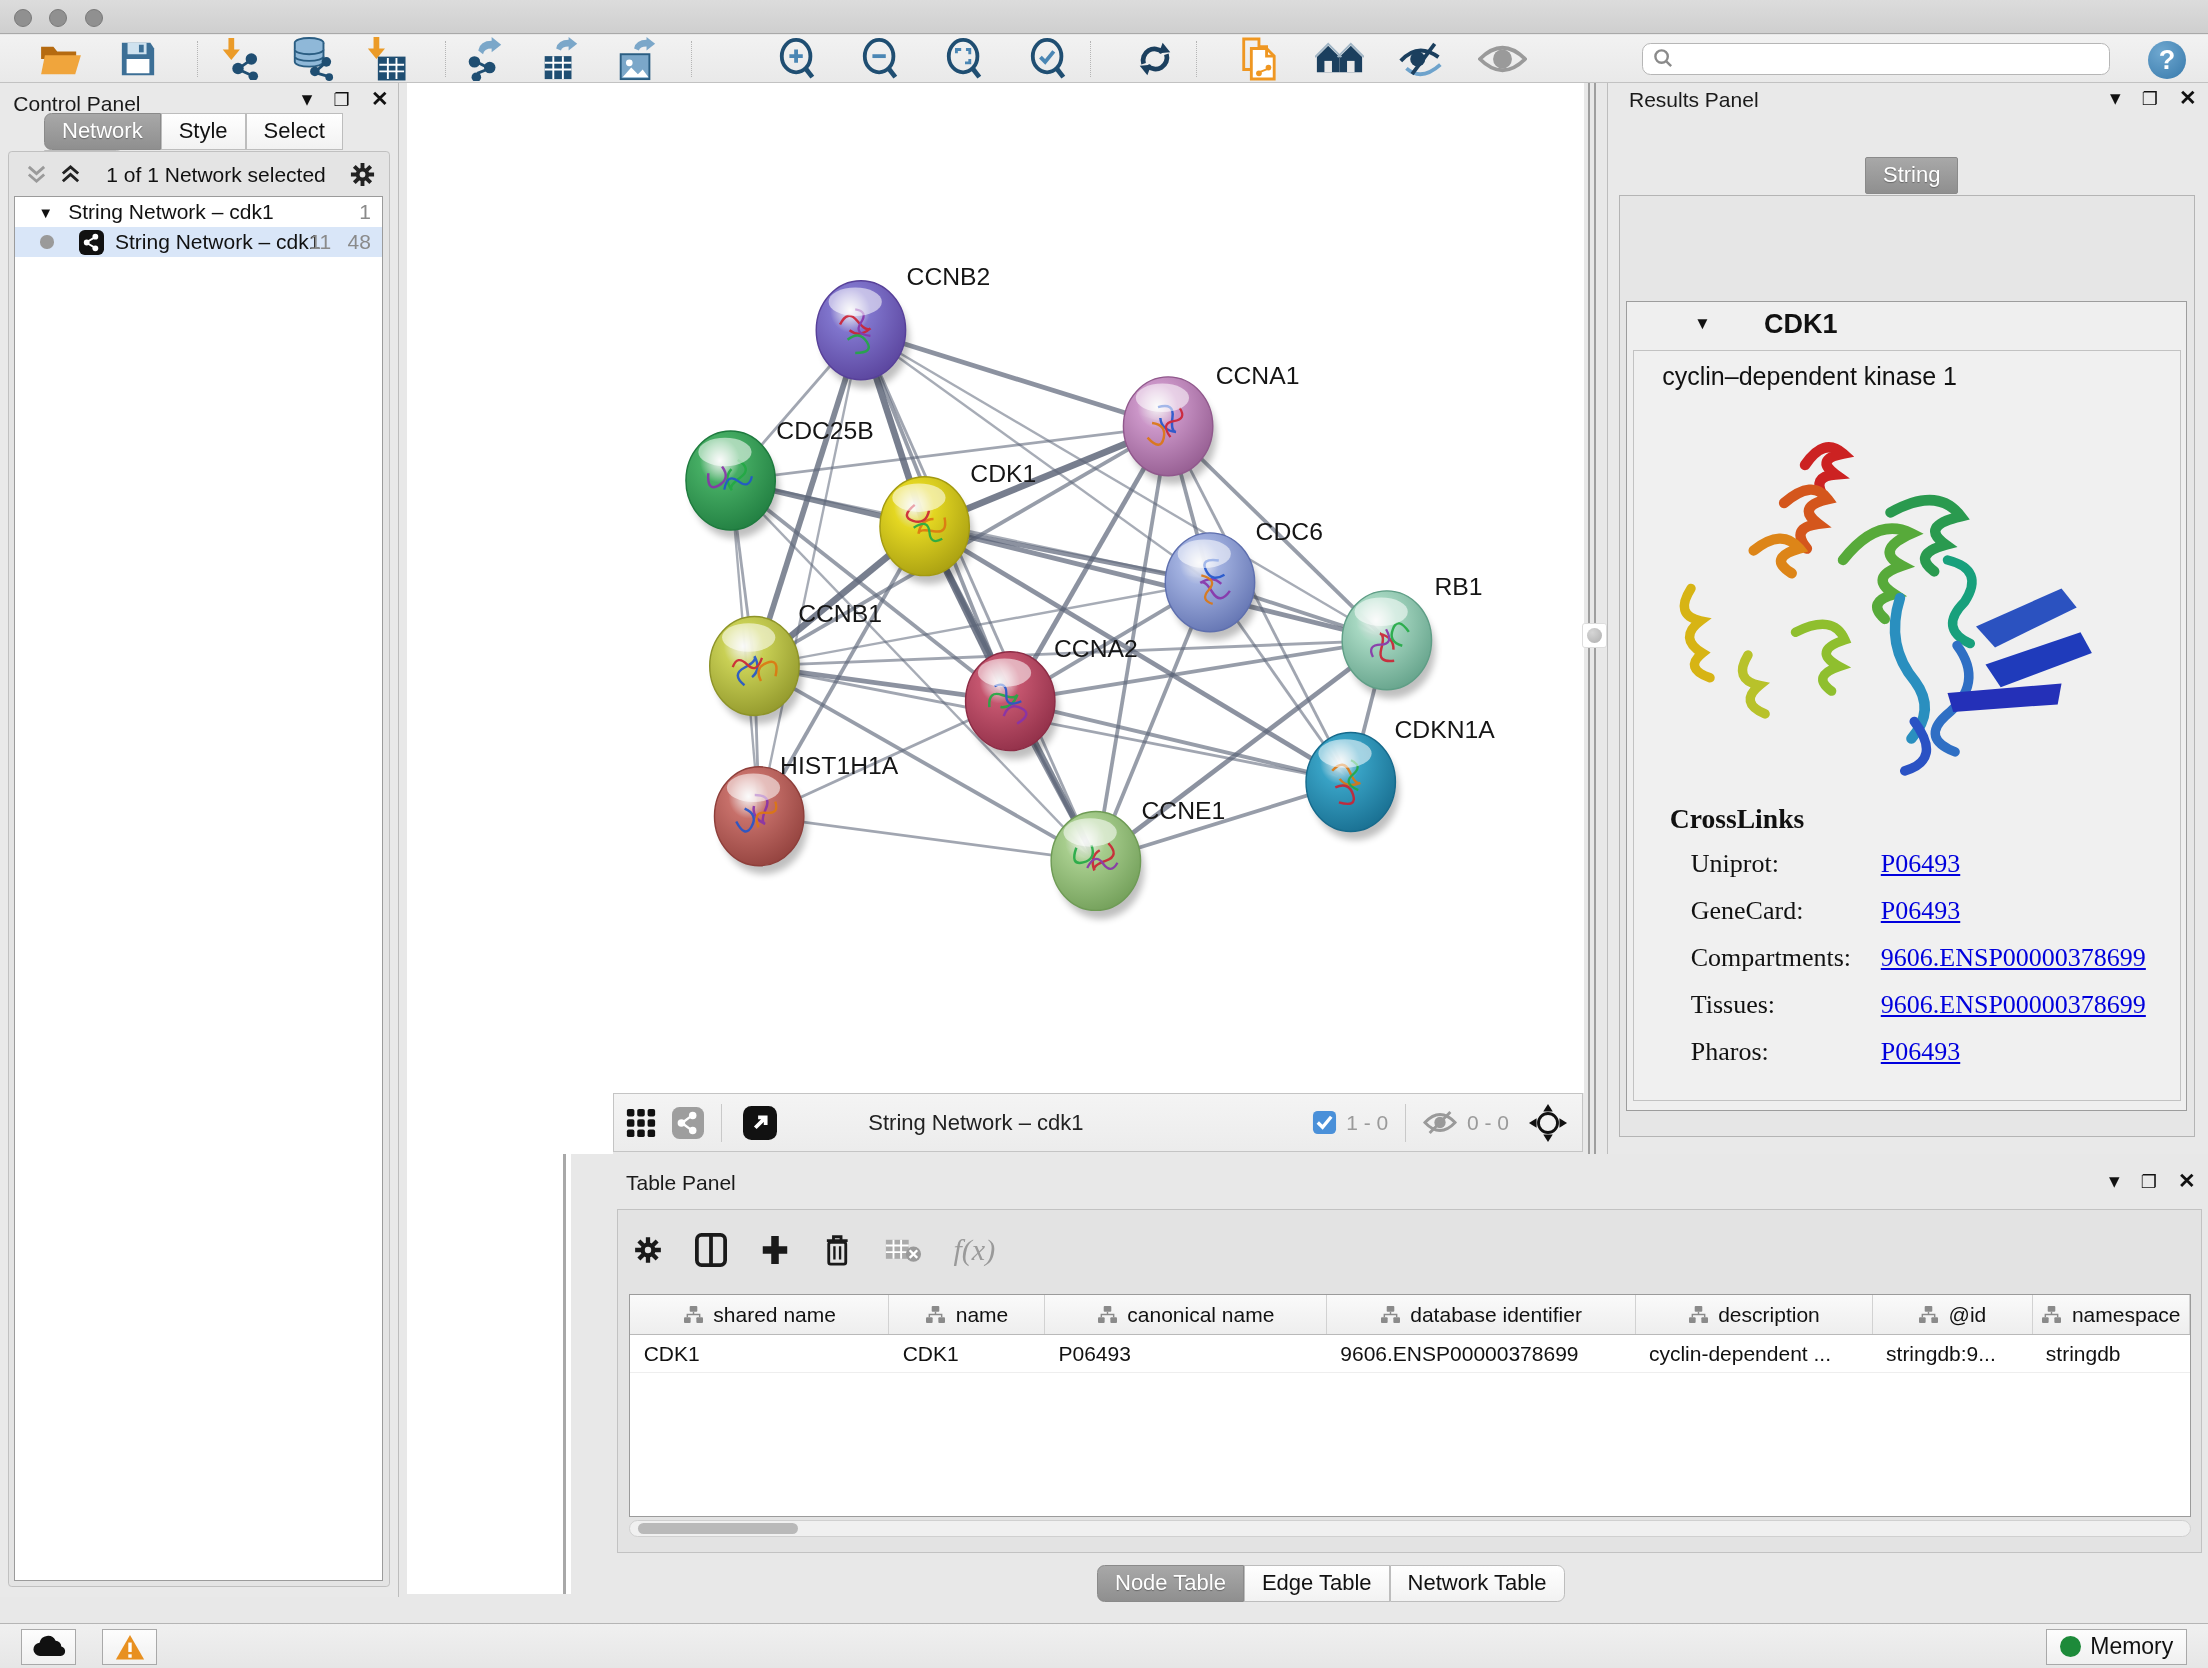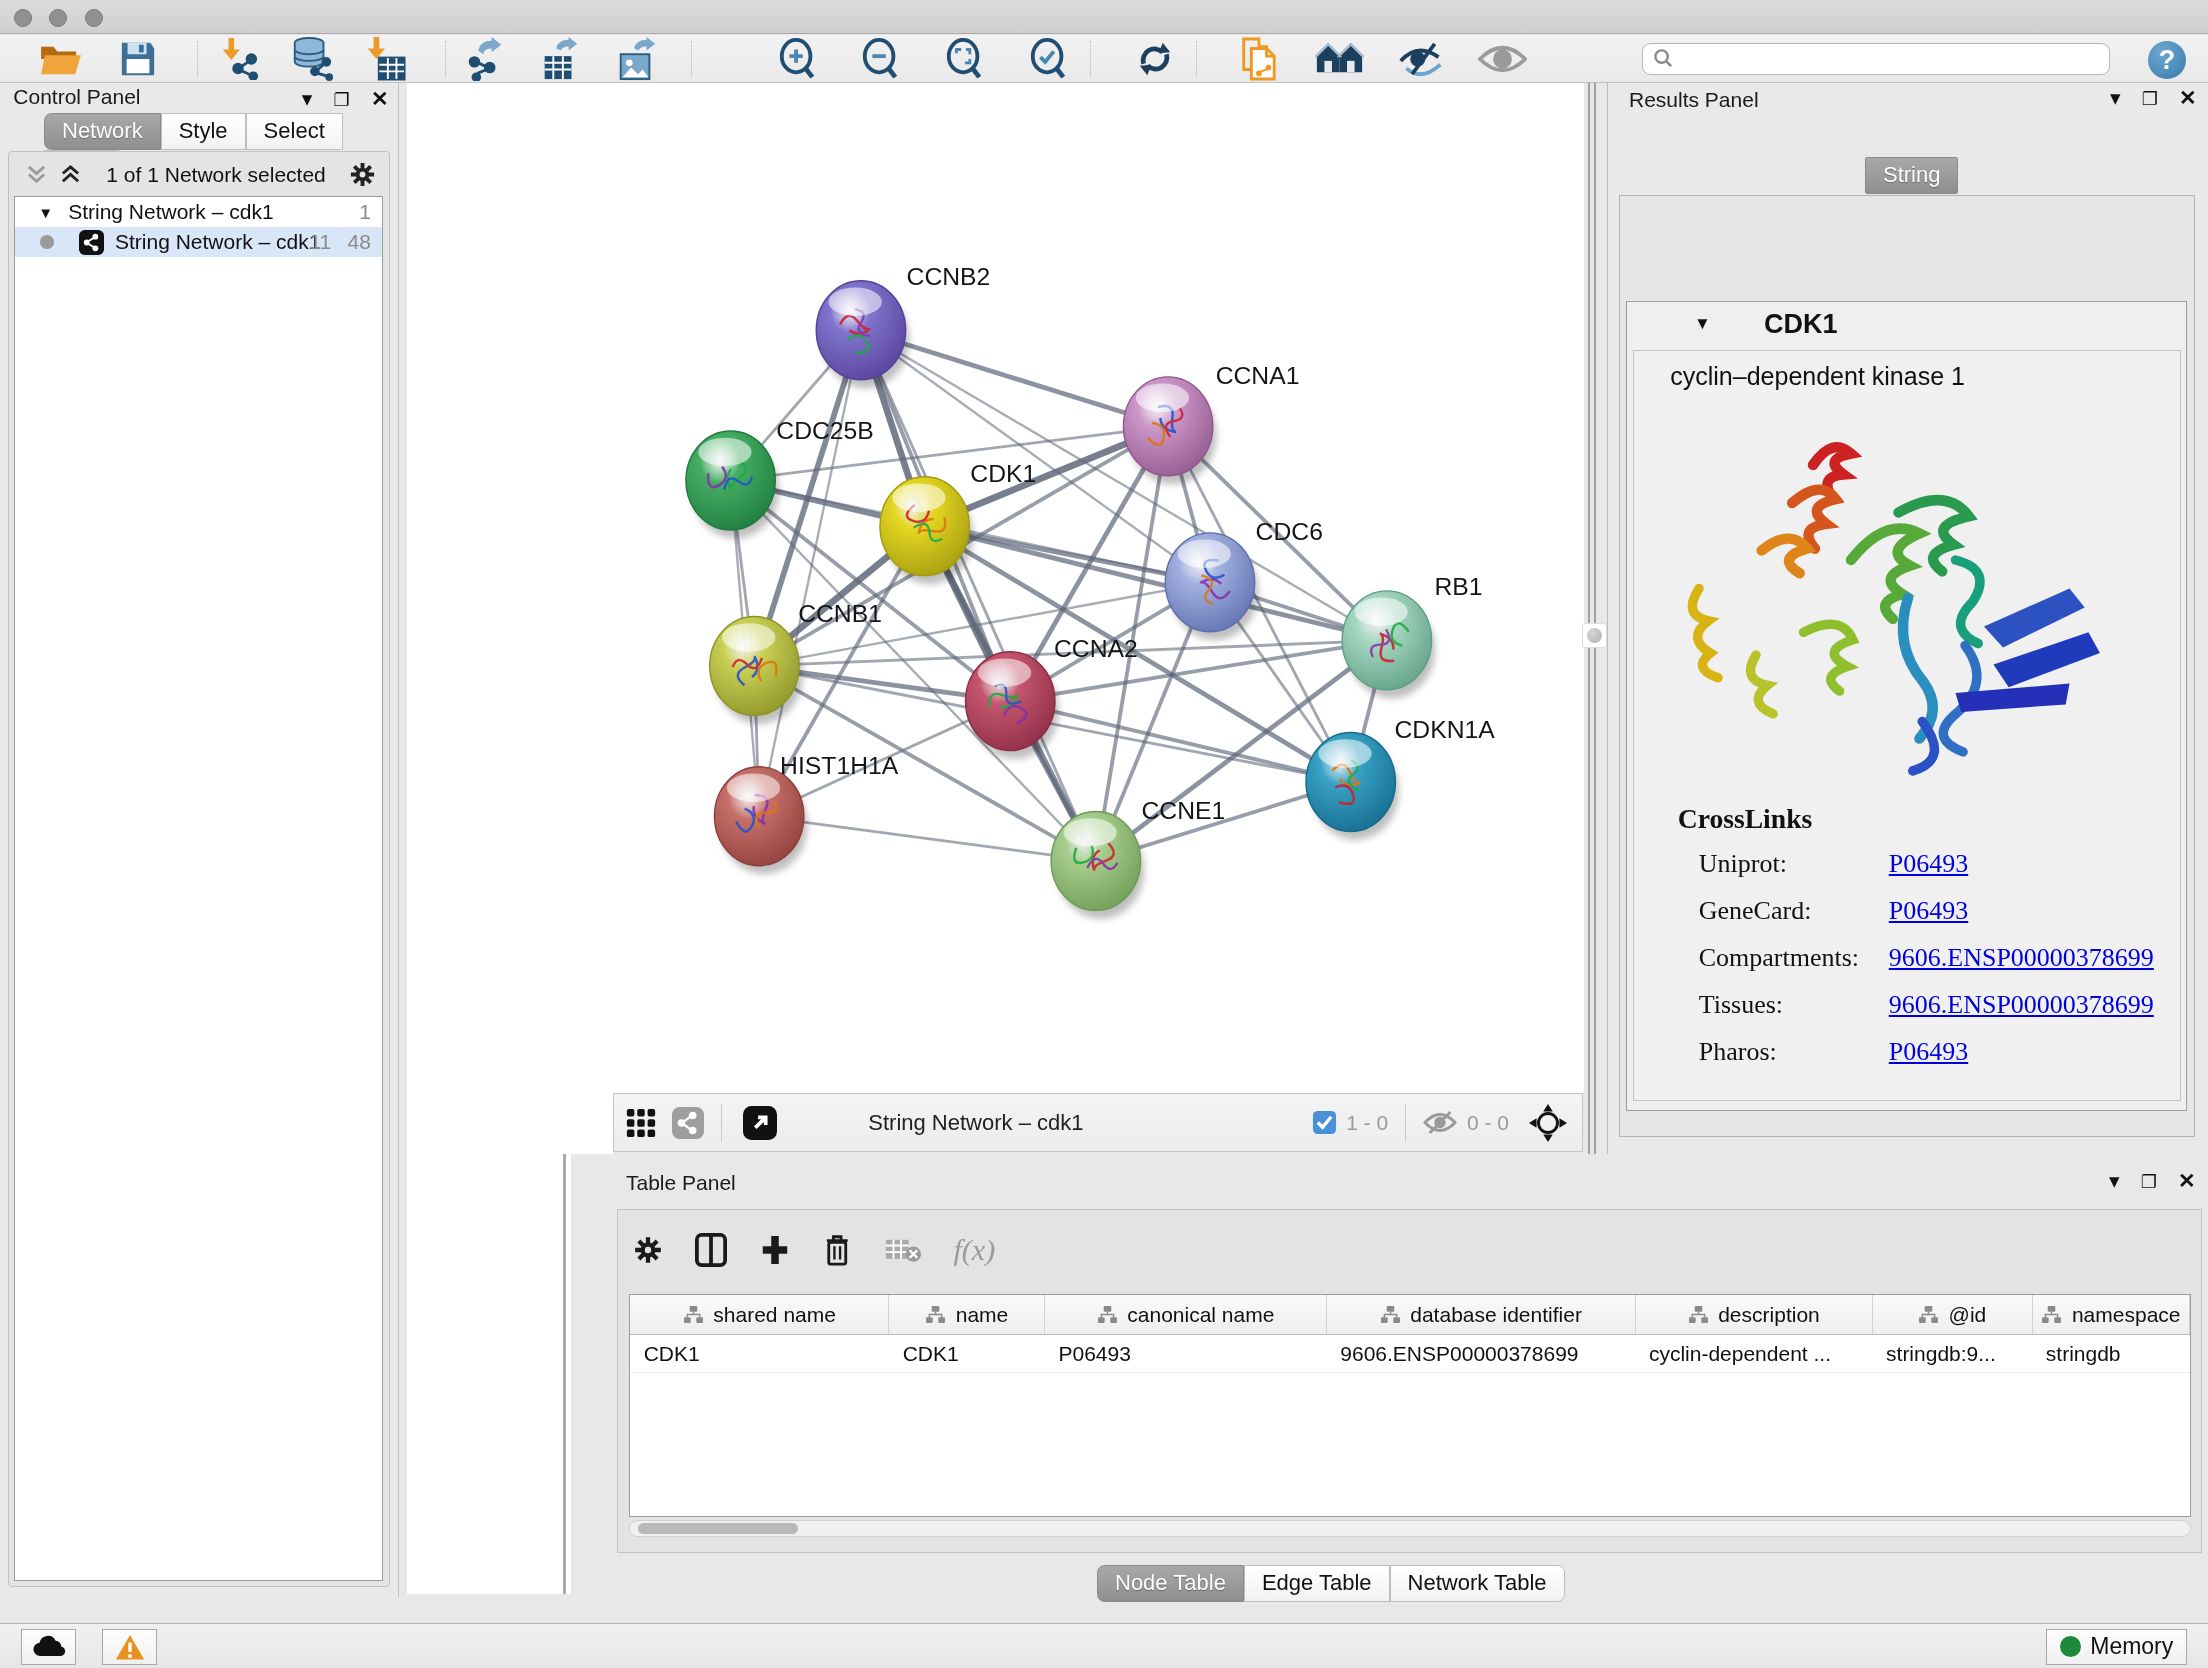--- a/index.html
+++ b/index.html
@@ -21,21 +21,21 @@
   #help-btn { position:absolute; left:2148px; top:5.7px; width:38px; height:38px; border-radius:50%; background:radial-gradient(circle at 35% 30%, #6fa8d0, #3779ab); color:#fff; font-size:27px; font-weight:bold; text-align:center; line-height:38px; }
 
   
   .panel-title { font-size:21px; color:#1a1a1a; }
   .pctrl { display:inline-block; font-size:21px; color:#111; margin-left:17px; }
   .tabbar-tab { display:inline-block; border:1px solid #bdbdbd; background:linear-gradient(#ffffff,#f2f2f2); font-size:22px; padding:3.8px 17px 5.7px; color:#111; }
   .tab-sel { background:linear-gradient(#a8a8a8,#8f8f8f); color:#fff; border-color:#8a8a8a; text-shadow:0 1px 1px #666; }
 
   
   #control-panel { left:0; top:83px; width:399px; height:1514px; background:#e9e9e9; border-right:1px solid #bdbdbd; }
-  #cp-titlerow { left:13.3px; top:2px; }
+  #cp-titlerow { left:13.3px; top:9px; }
   #cp-ctrls { position:absolute; right:9.5px; top:3.8px; }
   #cp-tabs { position:absolute; left:44px; top:30px; }
   #cp-tabs .tabbar-tab:first-child { border-radius:7.6px 0 0 7.6px; }
   #cp-tabs .tabbar-tab:last-child { border-radius:0 7.6px 7.6px 0; }
   #cp-inner { position:absolute; left:7.6px; top:68px; width:382px; height:1436px; background:#e4e4e4; border:1px solid #c0c0c0; border-radius:3.8px; }
   #cp-listhead { position:absolute; left:3.8px; top:3.8px; width:373px; height:38px; display:flex; align-items:center; }
   #cp-listhead .headtxt { flex:1; text-align:center; font-size:21px; }
   #cp-list { position:absolute; left:5.7px; top:44px; width:369px; height:1385px; background:#ffffff; border:1px solid #9b9b9b; }
   .cp-row { position:relative; height:30px; display:flex; align-items:center; font-size:21px; }
   .cp-row .num { position:absolute; right:11.4px; color:#8a8a8a; }
@@ -55,21 +55,21 @@
   .vline { background:#9f9f9f; width:1.9px; }
 
   
   #results-panel { left:1607px; top:83px; width:601px; height:1085px; background:#e9e9e9; border-left:1px solid #bdbdbd; }
   #rp-outer { position:absolute; left:11.4px; top:112px; width:576px; height:942px; background:#e6e6e6; border:1px solid #b4b4b4; }
   #rp-expbox { position:absolute; left:5.7px; top:17px; width:561px; height:82px; background:#ededed; border:1px solid #c6c6c6; display:flex; align-items:center; justify-content:center; gap:32px; }
   .rp-btn { border:1px solid #b9b9b9; background:linear-gradient(#ffffff,#f1f1f1); border-radius:7.6px; font-size:23px; padding:7.6px 27px; }
   #rp-section { position:absolute; left:5.7px; top:105px; width:561px; height:810px; background:#efefef; border:1px solid #9d9d9d; }
   #rp-sechead { display:flex; align-items:center; height:44px; }
   #rp-gene { font-size:27px; font-weight:bold; margin-left:53px; }
-  #rp-body { position:absolute; left:5.7px; top:48px; width:548px; height:751px; background:#f0f0f0; border:1px solid #c2c2c2;padding-left:8px; }
+  #rp-body { position:absolute; left:5.7px; top:48px; width:548px; height:751px; background:#f0f0f0; border:1px solid #c2c2c2; }
   #rp-desc { font-size:25px; margin:11.4px 0 0 28.5px; }
   #crosslinks { font-family:"Liberation Serif", serif; margin-left:36px; margin-top:15px; }
   #crosslinks h3 { font-size:27.6px; margin-bottom:13.3px; }
   .xl-row { display:flex; font-size:26px; margin:0 0 17px 21px; }
   .xl-label { width:190px; }
   .xl-val { color:#0000dd; text-decoration:underline; }
 
   
   #tp-vline { left:563px; top:1154px; width:2.9px; height:440px; background:#a8a8a8; }
   #table-panel { left:571px; top:1154px; width:1638px; height:463px; background:#e8e8e8; }

